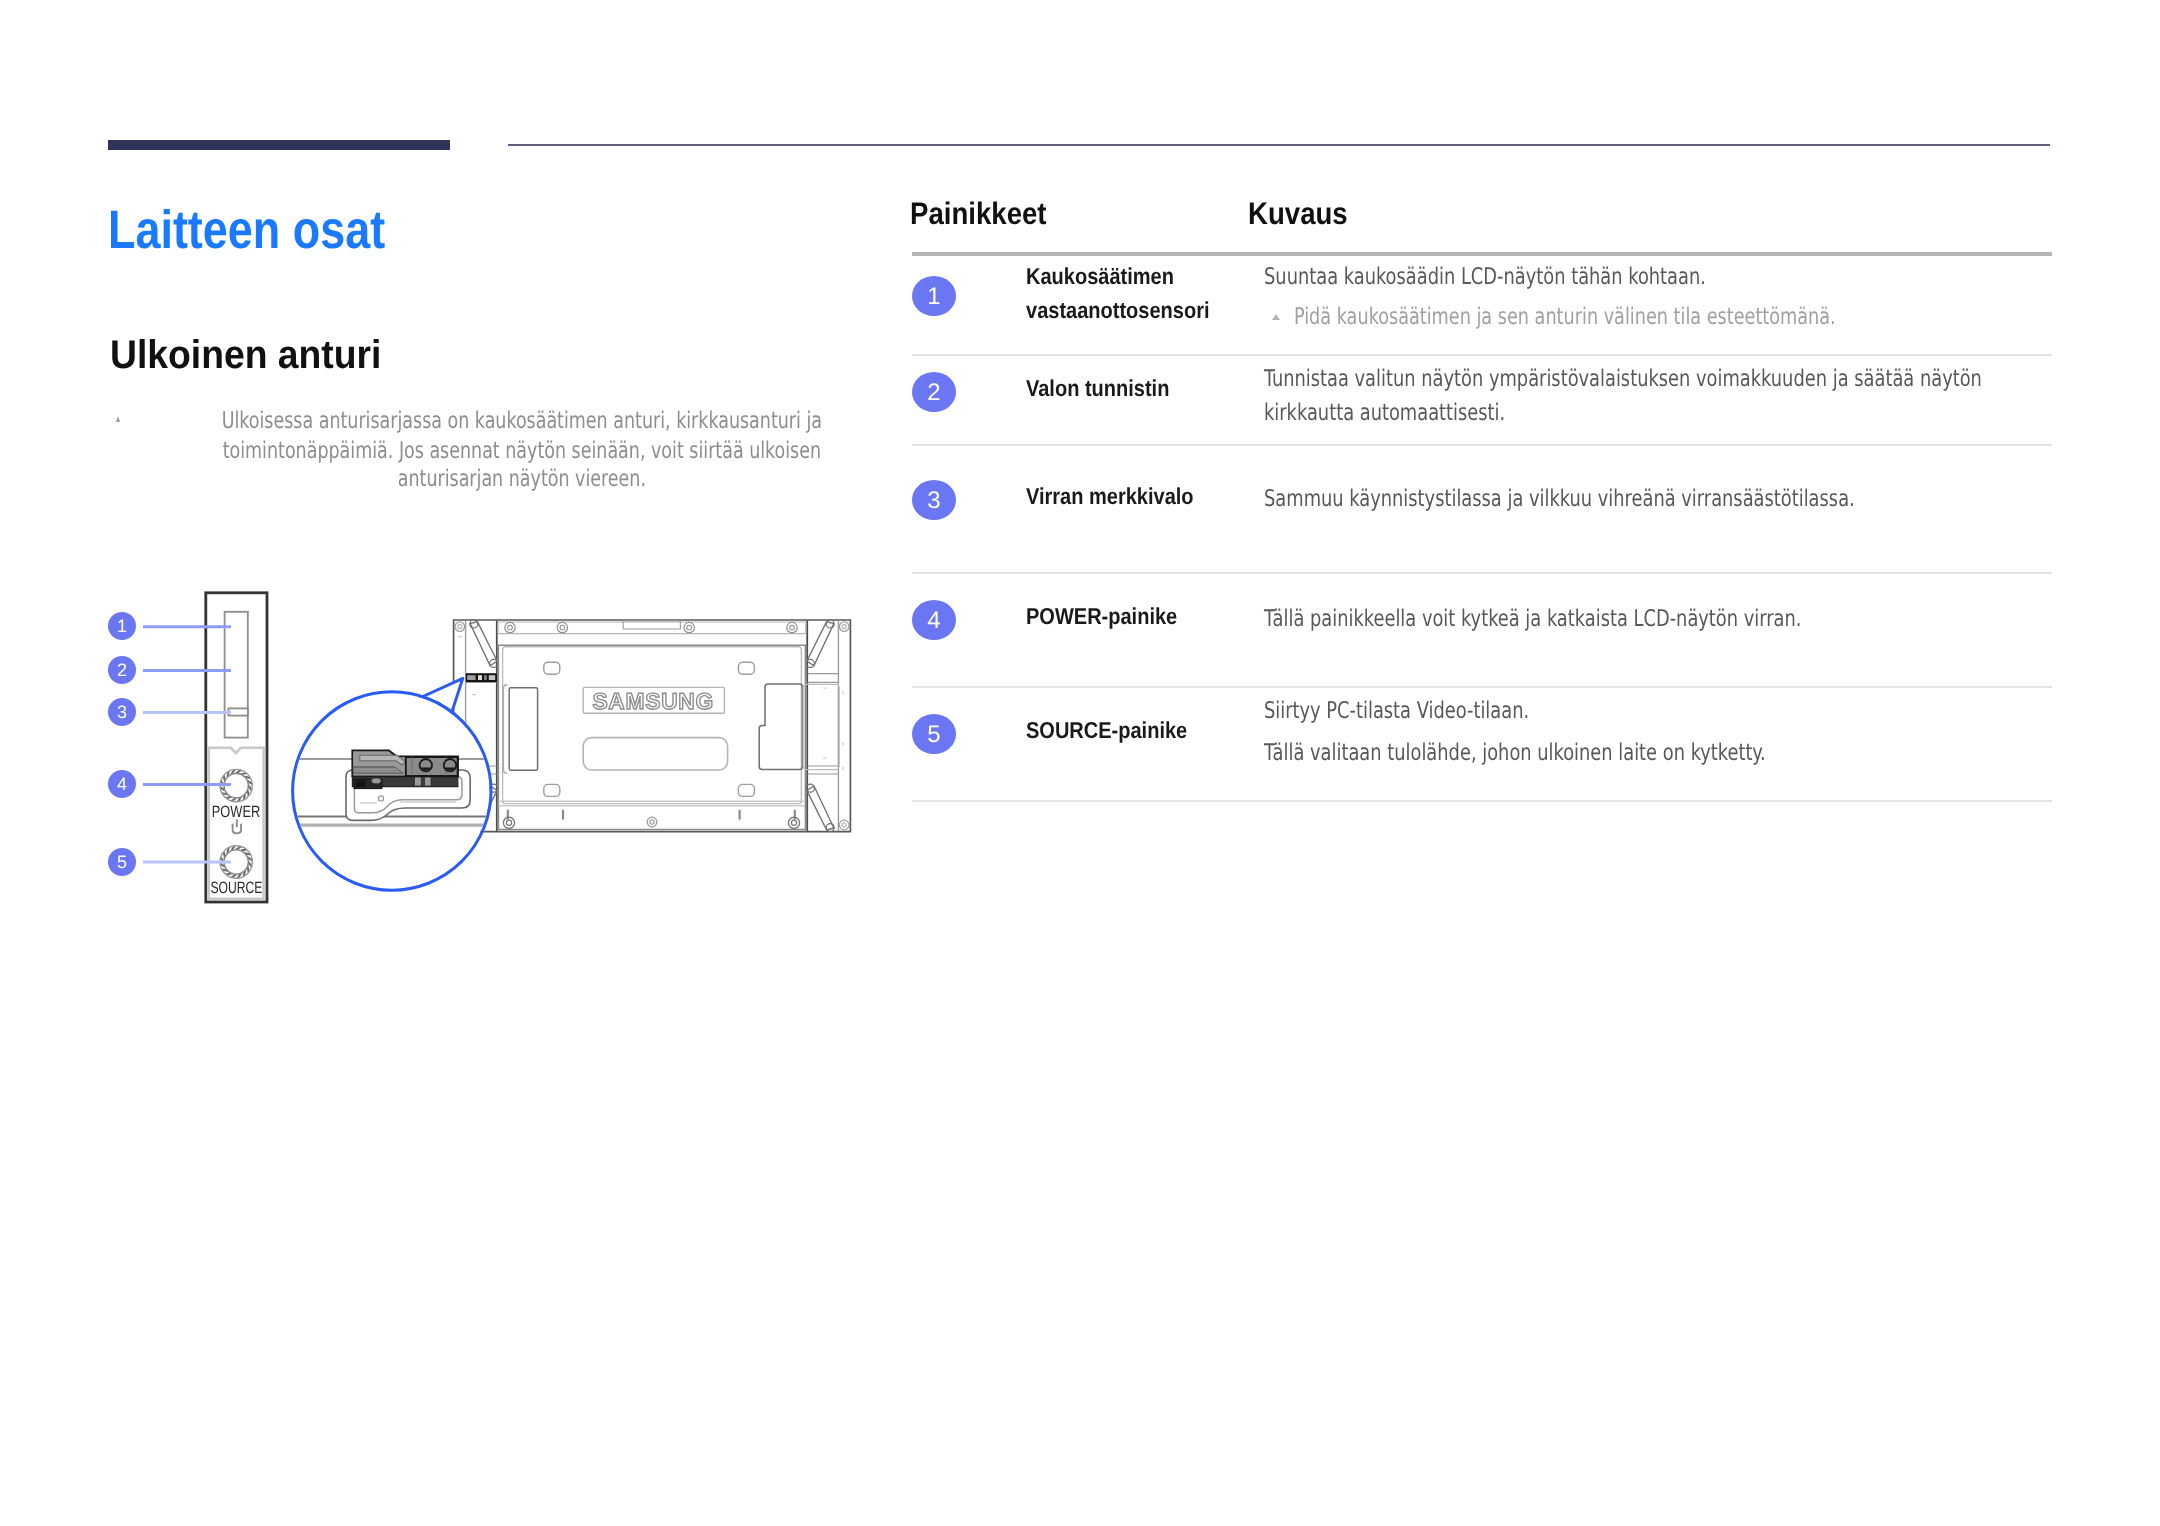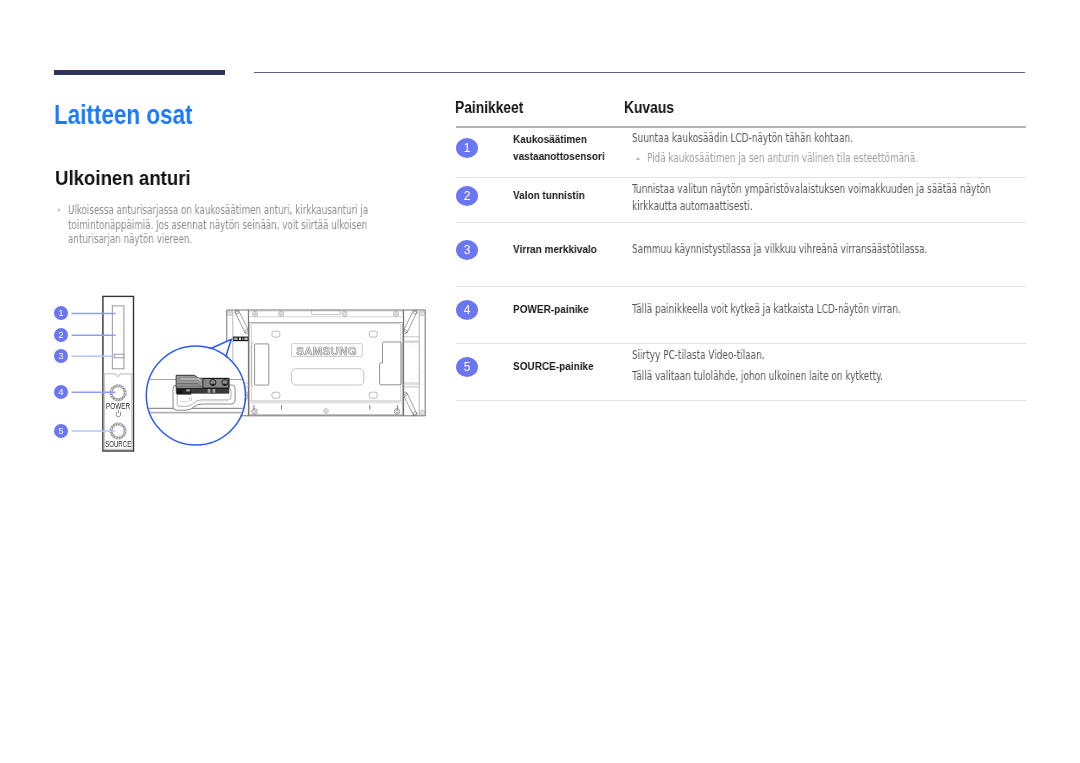--- a/index.html
+++ b/index.html
@@ -11,21 +11,21 @@
 
   .rule-thick { position:absolute; left:54px; top:69.9px; width:171px; height:4.9px; background:#30335a; }
   .rule-thin { position:absolute; left:254px; top:71.8px; width:771px; height:1.4px; background:#5f6081; }
 
   .doc-title { position:absolute; left:54px; top:100px; font-family:"Liberation Sans",sans-serif;
                font-size:27px; font-weight:bold; color:#1a7aff; transform:scaleX(0.832); transform-origin:left top; white-space:nowrap; }
   .sec-title { position:absolute; left:55px; top:167px; font-family:"Liberation Sans",sans-serif;
                font-size:20px; font-weight:bold; color:#111; transform:scaleX(0.932); transform-origin:left top; white-space:nowrap; }
 
   .bullets { position:absolute; left:55px; top:202.5px; width:400px; }
-  .bul { position:relative; padding-left:13px; margin-bottom:5px; }
+  .bul { position:relative; padding-left:13px; margin-bottom:5px;text-align:center; }
   .bul-tri { position:absolute; left:2.8px; top:4.8px; width:0; height:0;
              border-left:1.7px solid transparent; border-right:1.7px solid transparent; border-bottom:3.4px solid #9c9c9c; }
   .bul p { font-size:11.5px; line-height:14.6px; color:#8d8d8d; transform:scaleX(0.845); transform-origin:left top; width:118%; }
 
   
   .tbl { position:absolute; left:456px; top:0px; width:570px; }
   .th-a { position:absolute; left:455.3px; top:99.2px; font-family:"Liberation Sans",sans-serif; font-size:15.6px; font-weight:bold; color:#111;
           transform:scaleX(0.885); transform-origin:left top; white-space:nowrap; }
   .th-b { position:absolute; left:624.3px; top:99.2px; font-family:"Liberation Sans",sans-serif; font-size:15.6px; font-weight:bold; color:#111;
           transform:scaleX(0.885); transform-origin:left top; white-space:nowrap; }

